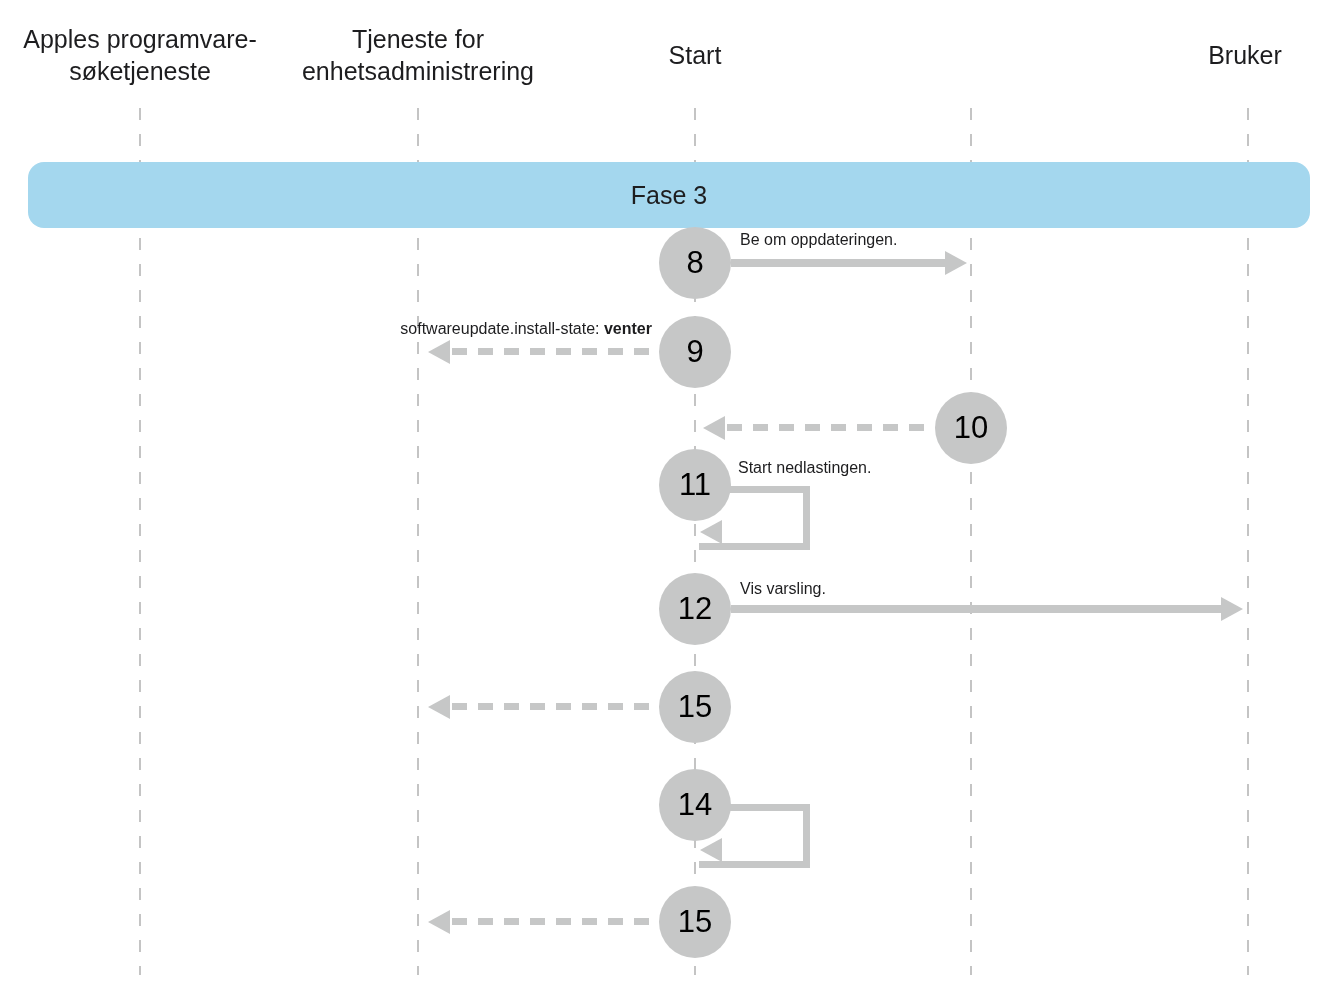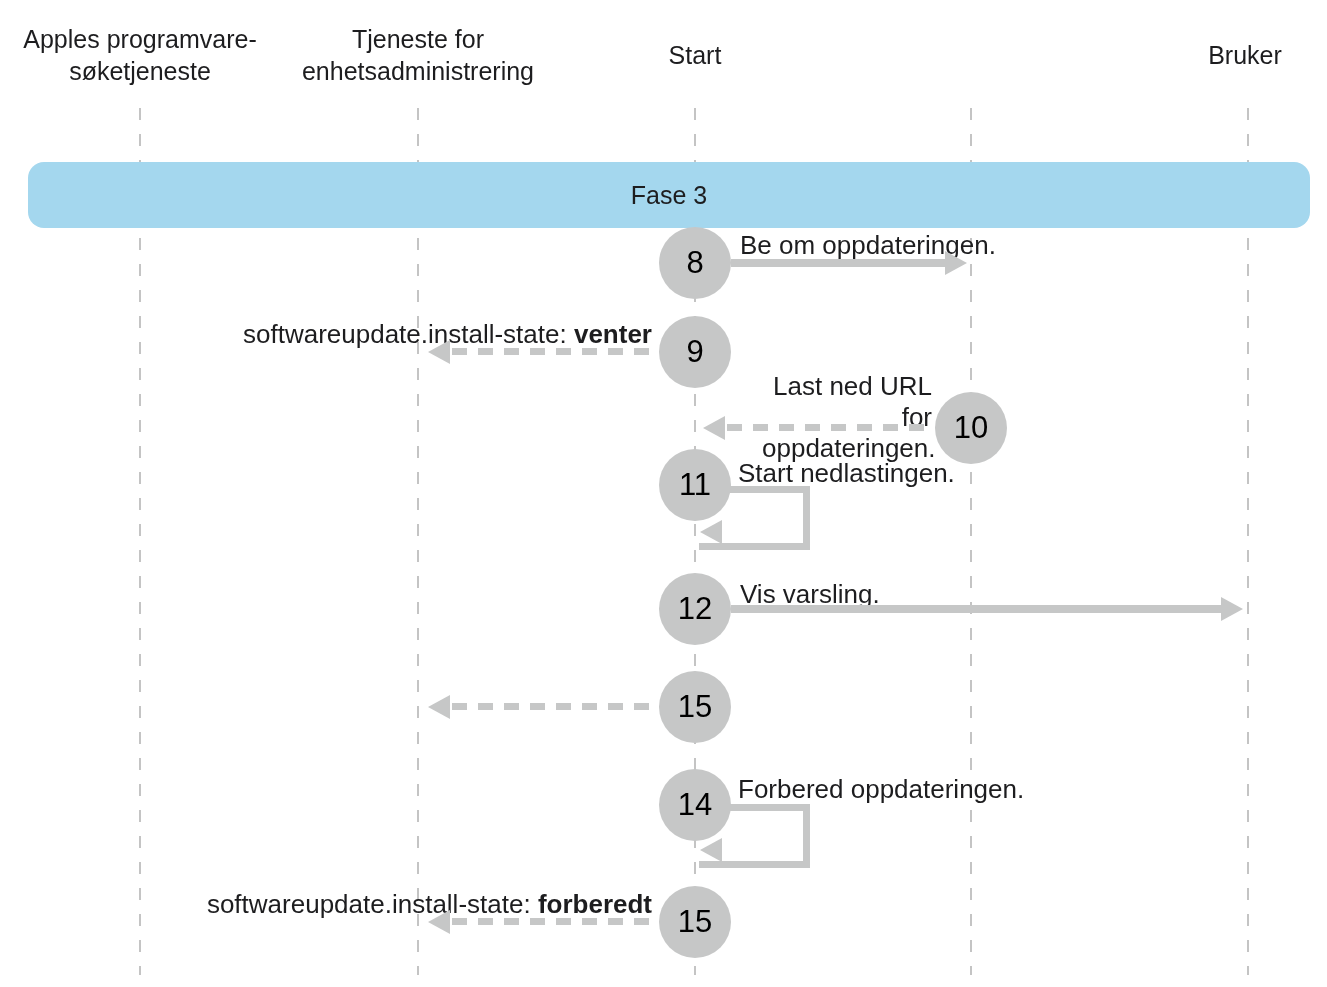--- a/index.html
+++ b/index.html
@@ -29,21 +29,21 @@
     display:flex;align-items:center;justify-content:center;
     font-size:25px;color:#1d1d1f;margin-top:20px;
   }
   
   .step-circle{
     position:absolute;width:72px;height:72px;border-radius:50%;
     background:#c6c7c7;display:flex;align-items:center;justify-content:center;
     font-size:31px;color:#000;
   }
   
-  .step-label{position:absolute;font-size:26px;line-height:1.2;color:#1d1d1f;white-space:nowrap;}
+  .step-label{position:absolute;font-size:16px;line-height:1.2;color:#1d1d1f;white-space:nowrap;}
   .step-label.right{text-align:right;}
   .step-label.wrap{white-space:normal;}
   .step-label b{font-weight:700;text-align:right;}
   
   .arrow-line{position:absolute;height:8px;background:#c6c7c7;}
   
   .dash-line{
     position:absolute;height:7px;
     background:repeating-linear-gradient(90deg,#c6c7c7 0 15px,transparent 15px 26px);
   }
@@ -86,42 +86,39 @@
   <div class="step-label" style="left:740px;top:230px">Be om oppdateringen.</div>
   <div class="arrow-line" style="left:731px;top:259px;width:214px"></div>
   <div class="head-right" style="left:945px;top:251px"></div>
   <div class="step-circle" style="left:659px;top:227px">8</div>
 
   <div class="step-label right" style="right:675px;top:319px"><span>softwareupdate.install-state: </span><b>venter</b></div>
   <div class="head-left" style="left:428px;top:340px"></div>
   <div class="dash-line" style="left:452px;top:348px;width:207px"></div>
   <div class="step-circle" style="left:659px;top:316px">9</div>
 
-  <div class="step-label right wrap" style="left:762px;top:371px;width:170px">Last ned URL for oppdateringen.</div>
   <div class="head-left" style="left:703px;top:416px"></div>
   <div class="dash-line" style="left:727px;top:424px;width:208px"></div>
   <div class="step-circle" style="left:935px;top:392px">10</div>
 
   <div class="step-label" style="left:738px;top:458px">Start nedlastingen.</div>
   <div class="loop" style="left:699px;top:486px"></div>
   <div class="head-left" style="left:700px;top:520px"></div>
   <div class="step-circle" style="left:659px;top:449px">11</div>
 
   <div class="step-label" style="left:740px;top:579px">Vis varsling.</div>
   <div class="arrow-line" style="left:731px;top:605px;width:490px"></div>
   <div class="head-right" style="left:1221px;top:597px"></div>
   <div class="step-circle" style="left:659px;top:573px">12</div>
 
   <div class="head-left" style="left:428px;top:695px"></div>
   <div class="dash-line" style="left:452px;top:703px;width:207px"></div>
   <div class="step-circle" style="left:659px;top:671px">15</div>
 
-  <div class="step-label" style="left:738px;top:774px">Forbered oppdateringen.</div>
   <div class="loop" style="left:699px;top:804px"></div>
   <div class="head-left" style="left:700px;top:838px"></div>
   <div class="step-circle" style="left:659px;top:769px">14</div>
 
-  <div class="step-label right" style="right:675px;top:889px"><span>softwareupdate.install-state: </span><b>forberedt</b></div>
   <div class="head-left" style="left:428px;top:910px"></div>
   <div class="dash-line" style="left:452px;top:918px;width:207px"></div>
   <div class="step-circle" style="left:659px;top:886px">15</div>
 
 </div>
 
 </body></html>

